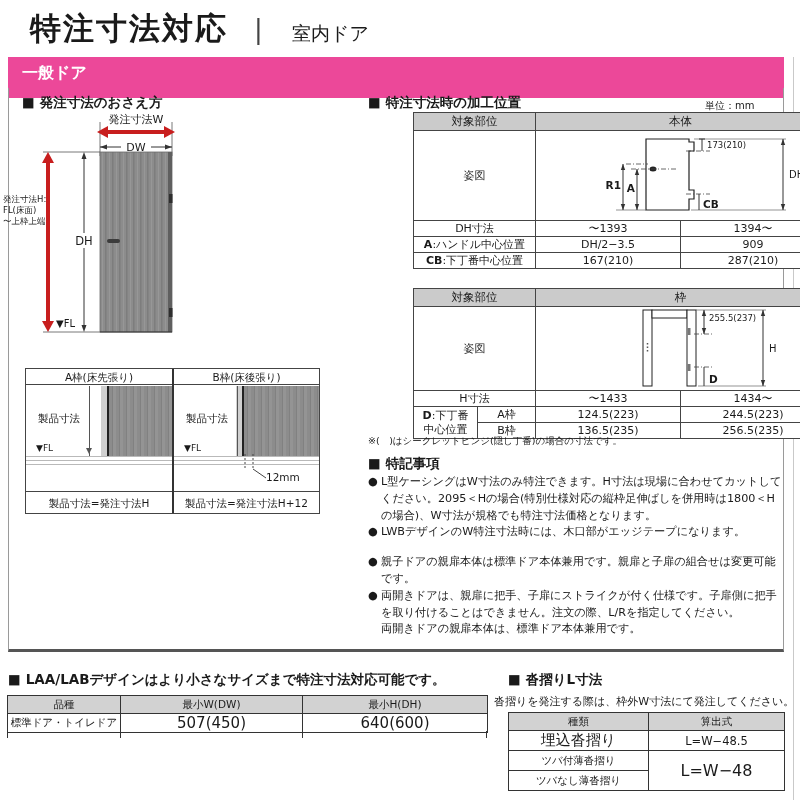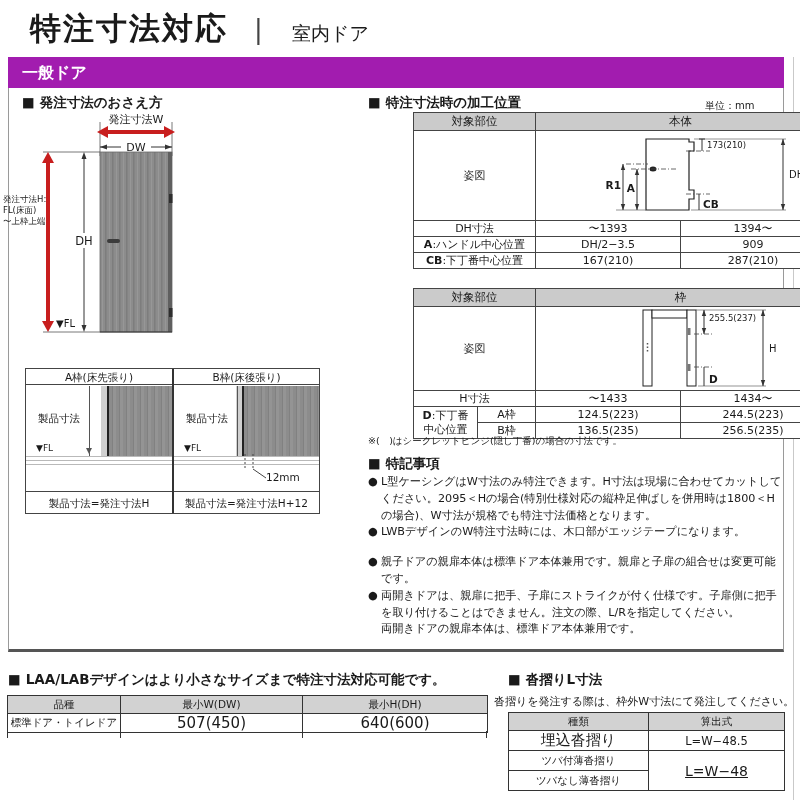--- a/index.html
+++ b/index.html
@@ -3,21 +3,21 @@
 <meta charset="utf-8">
 <style>
   html,body { margin:0; padding:0; background:#fff; }
   body { width:800px; height:800px; font-family:"DejaVu Sans","Liberation Sans",sans-serif; color:#1a1a1a; }
   .page { position:relative; width:800px; height:800px; overflow:hidden; background:#fff; }
 
   
   .title { position:absolute; left:30px; top:8px; font-size:31px; font-weight:bold; letter-spacing:2px; }
   .hdr-div { position:absolute; left:254px; top:14px; font-size:26px; color:#444; }
   .subtitle { position:absolute; left:292px; top:21px; font-size:19px; }
-  .catbar { position:absolute; left:8px; top:57px; width:776px; height:31px; background:#a21caf; }
+  .catbar { position:absolute; left:8px; top:57px; width:776px; height:41px; background:#ec4899; }
   .catbar span { display:block; padding:6px 0 0 14px; color:#fff; font-size:16px; font-weight:bold; }
 
   
   .cbox { position:absolute; left:8px; top:88px; width:774px; height:561px;
           border-left:1px solid #9a9a9a; border-right:1px solid #9a9a9a; border-bottom:3px solid #555; }
   .edgeline { position:absolute; left:793px; top:57px; width:1px; height:743px; background:#c9c9c9; }
 
   .sec-head { position:absolute; font-size:13.5px; font-weight:bold; white-space:nowrap; }
   .sec-head .sq { margin-right:5px; }
 
@@ -387,21 +387,21 @@
         <tr>
       <th>種類</th>
       <th>算出式</th>
     </tr>
     <tr style="height:20px;">
       <td style="font-size:15px;">埋込沓摺り</td>
       <td style="font-size:11.5px;">L=W−48.5</td>
     </tr>
     <tr style="height:20px;">
       <td style="font-size:10.5px;">ツバ付薄沓摺り</td>
-      <td rowspan="2" style="font-size:14px;text-decoration:underline;">L=W−48</td>
+      <td rowspan="2" style="font-size:16px;">L=W−48</td>
     </tr>
     <tr style="height:20px;">
       <td style="font-size:10.5px;">ツバなし薄沓摺り</td>
     </tr>
   </tbody>
     </table>
 
 </div>
 
 </body></html>

